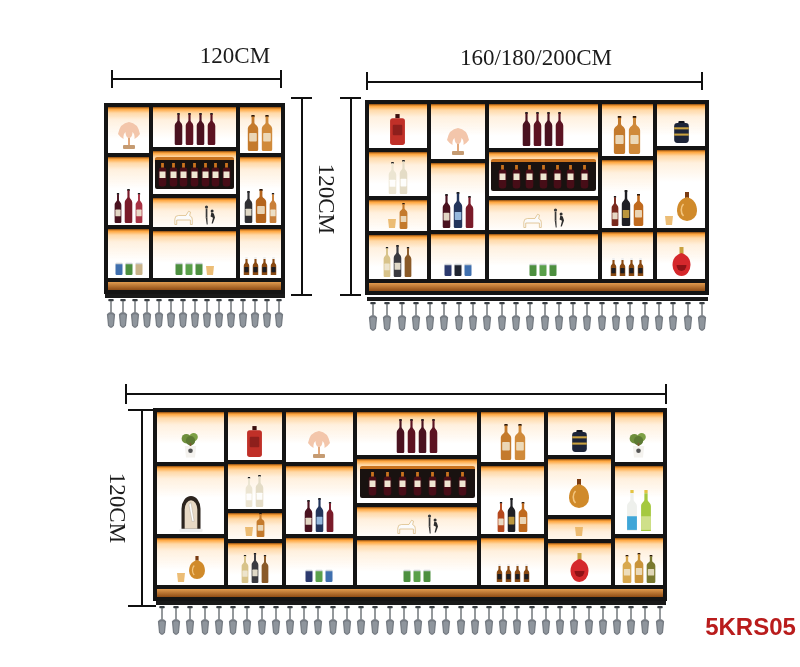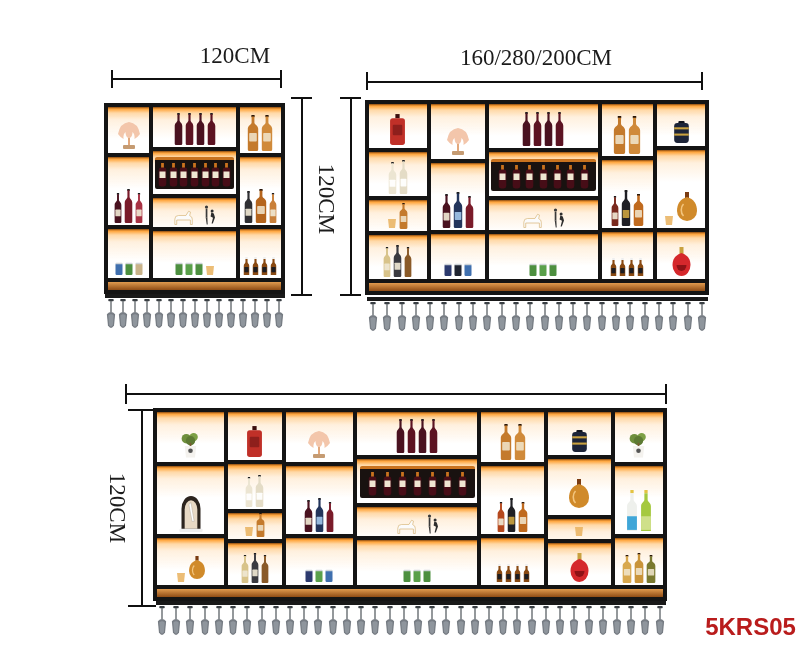--- a/index.html
+++ b/index.html
@@ -56,21 +56,21 @@
 </head>
 <body>
 
 <div id="canvas">
 
   <div class="dim-label" id="dim1-label">120CM</div>
   <div class="dim-line" id="dim1-line"></div>
   <div class="dim-line" id="dim1-tl"></div>
   <div class="dim-line" id="dim1-tr"></div>
 
-  <div class="dim-label" id="dim2-label">160/280/200CM</div>
+  <div class="dim-label" id="dim2-label">160/180/200CM</div>
   <div class="dim-line" id="dim2-line"></div>
   <div class="dim-line" id="dim2-tl"></div>
   <div class="dim-line" id="dim2-tr"></div>
 
   <div class="dim-line" id="vdim1-line"></div>
   <div class="dim-line" id="vdim1-ct"></div>
   <div class="dim-line" id="vdim1-cb"></div>
   <div class="dim-line" id="vdim2-line"></div>
   <div class="dim-line" id="vdim2-ct"></div>
   <div class="dim-line" id="vdim2-cb"></div>

